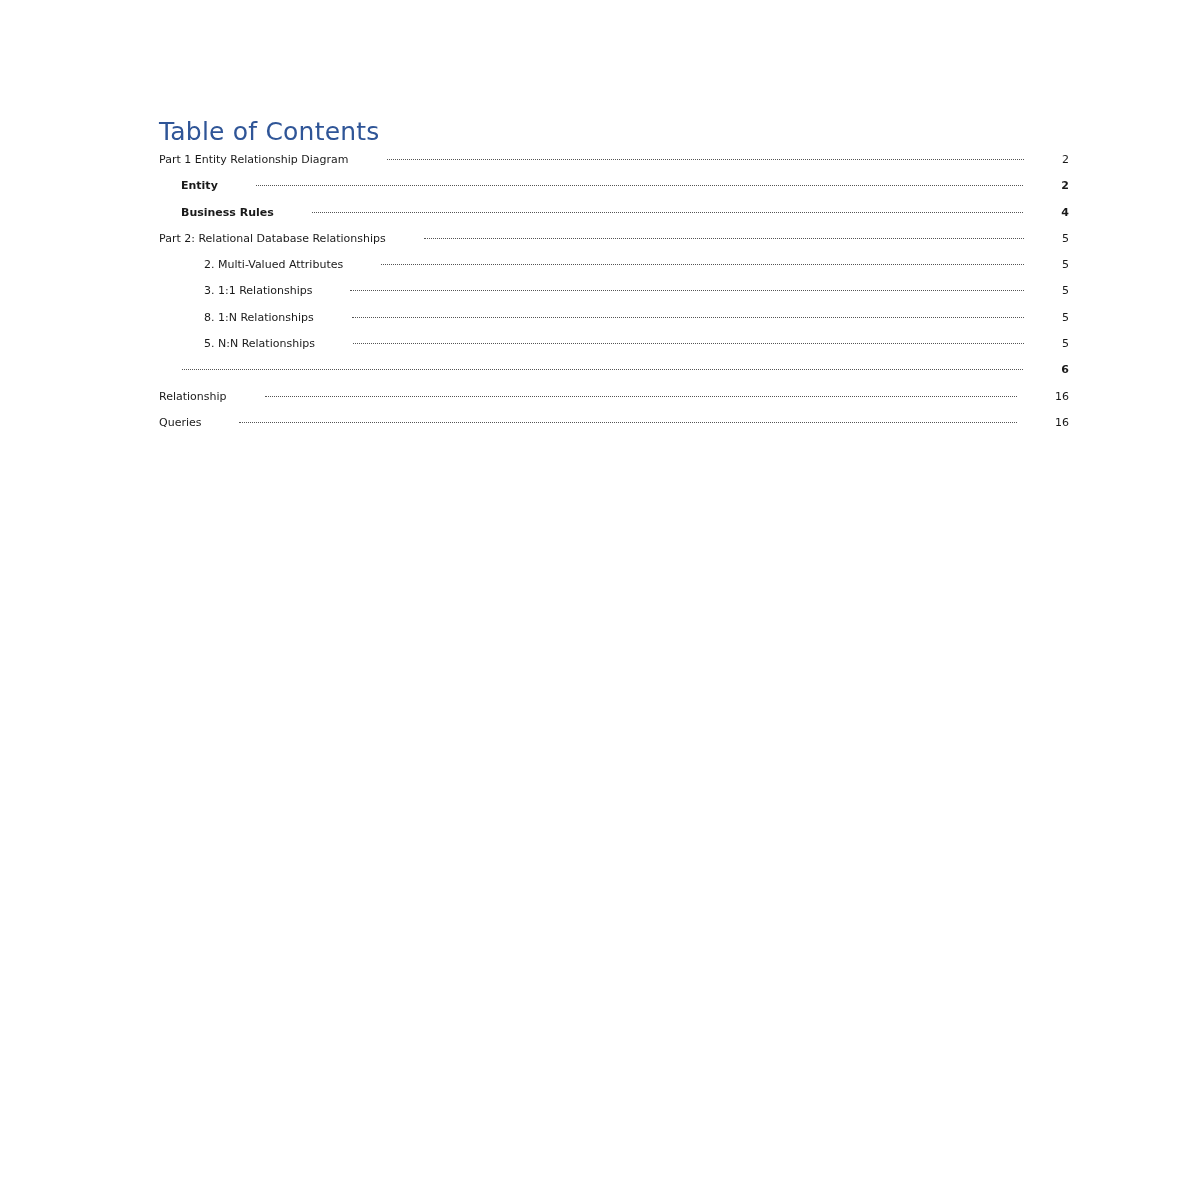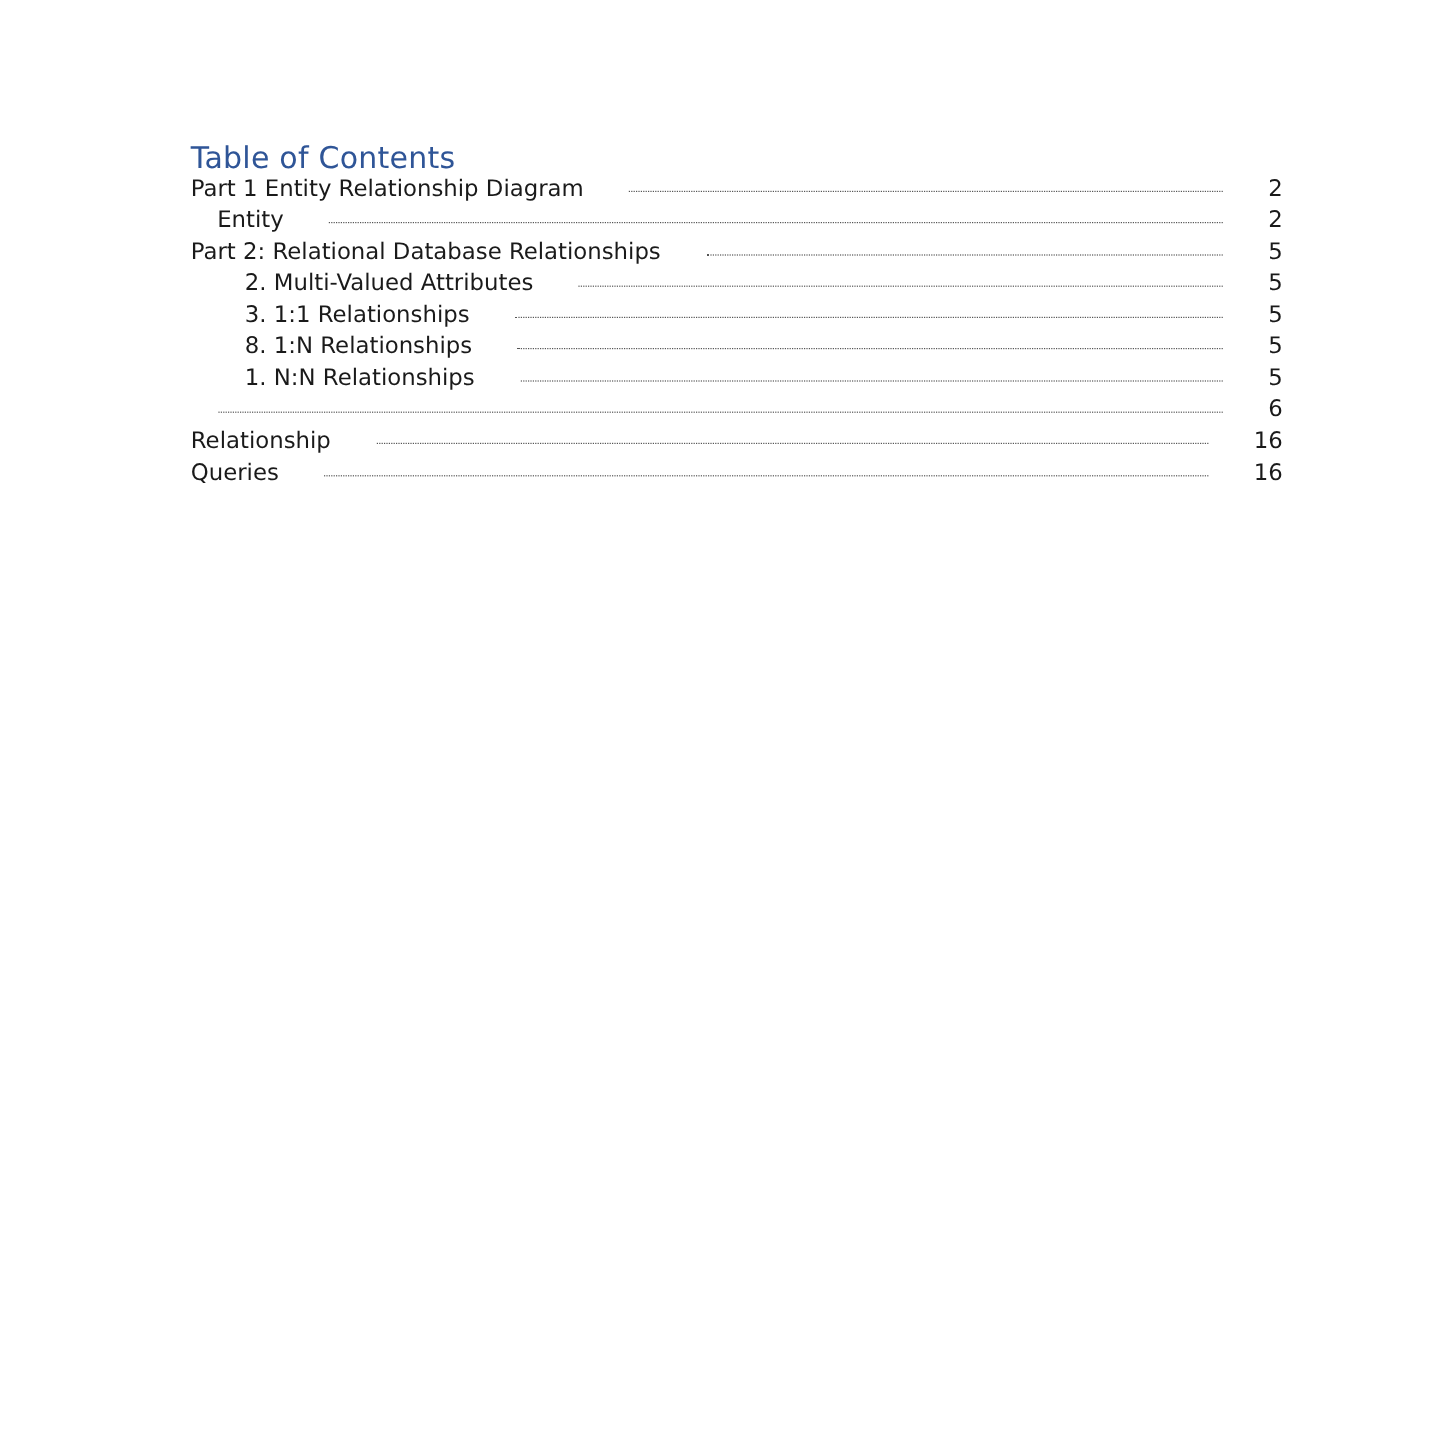--- a/index.html
+++ b/index.html
@@ -42,21 +42,21 @@
     .toc-list {
       list-style: none;
       margin: 0;
       padding: 0;
     }
     .toc-entry {
       display: flex;
       align-items: baseline;
       height: 26.3px;
       line-height: 18px;
-      font-size: 19px;
+      font-size: 11px;
       white-space: nowrap;
       cursor: pointer;
       gap: 36px;
     }
     .toc-entry .label {
       flex: 0 0 auto;
       padding-right: 1px;
     }
     .toc-entry .leader {
       flex: 1 1 auto;
@@ -67,40 +67,45 @@
       margin: 0 1px;
       border-bottom: 1.6px dotted #555;
       transform: translateY(-3px);
     }
     .toc-entry .page-num {
       flex: 0 0 auto;
       text-align: right;
       padding-left: 1px;
     }
     .level-1 { padding-left: 0; }
-    .level-2 { padding-left: 22px; }
+    .level-2 { padding-left: 22px; font-weight: bold; }
     .level-3 { padding-left: 45px; justify-content: flex-end; }
     .first-entry { margin-top: -2px; }
   </style>
 </head>
 <body>
 
 <div class="page">
   <div class="toc">
     <h1 class="toc-title">Table of Contents</h1>
     <ul class="toc-list">
       <li class="toc-entry level-1 first-entry">
         <span class="label">Part 1 Entity Relationship Diagram</span>
         <span class="leader"></span>
         <span class="page-num">2</span>
       </li>
       <li class="toc-entry level-2">
         <span class="label">Entity</span>
         <span class="leader"></span>
         <span class="page-num">2</span>
+      </li>
+      <li class="toc-entry level-2">
+        <span class="label">Business Rules</span>
+        <span class="leader"></span>
+        <span class="page-num">4</span>
       </li>
       <li class="toc-entry level-1">
         <span class="label">Part 2: Relational Database Relationships</span>
         <span class="leader"></span>
         <span class="page-num">5</span>
       </li>
       <li class="toc-entry level-3">
         <span class="label">2. Multi-Valued Attributes</span>
         <span class="leader"></span>
         <span class="page-num">5</span>
@@ -109,21 +114,21 @@
         <span class="label">3. 1:1 Relationships</span>
         <span class="leader"></span>
         <span class="page-num">5</span>
       </li>
       <li class="toc-entry level-3">
         <span class="label">8. 1:N Relationships</span>
         <span class="leader"></span>
         <span class="page-num">5</span>
       </li>
       <li class="toc-entry level-3">
-        <span class="label">1. N:N Relationships</span>
+        <span class="label">5. N:N Relationships</span>
         <span class="leader"></span>
         <span class="page-num">5</span>
       </li>
       <li class="toc-entry level-2">
         <span class="leader"></span>
         <span class="page-num">6</span>
       </li>
       <li class="toc-entry level-1">
         <span class="label">Relationship</span>
         <span class="leader"></span>

